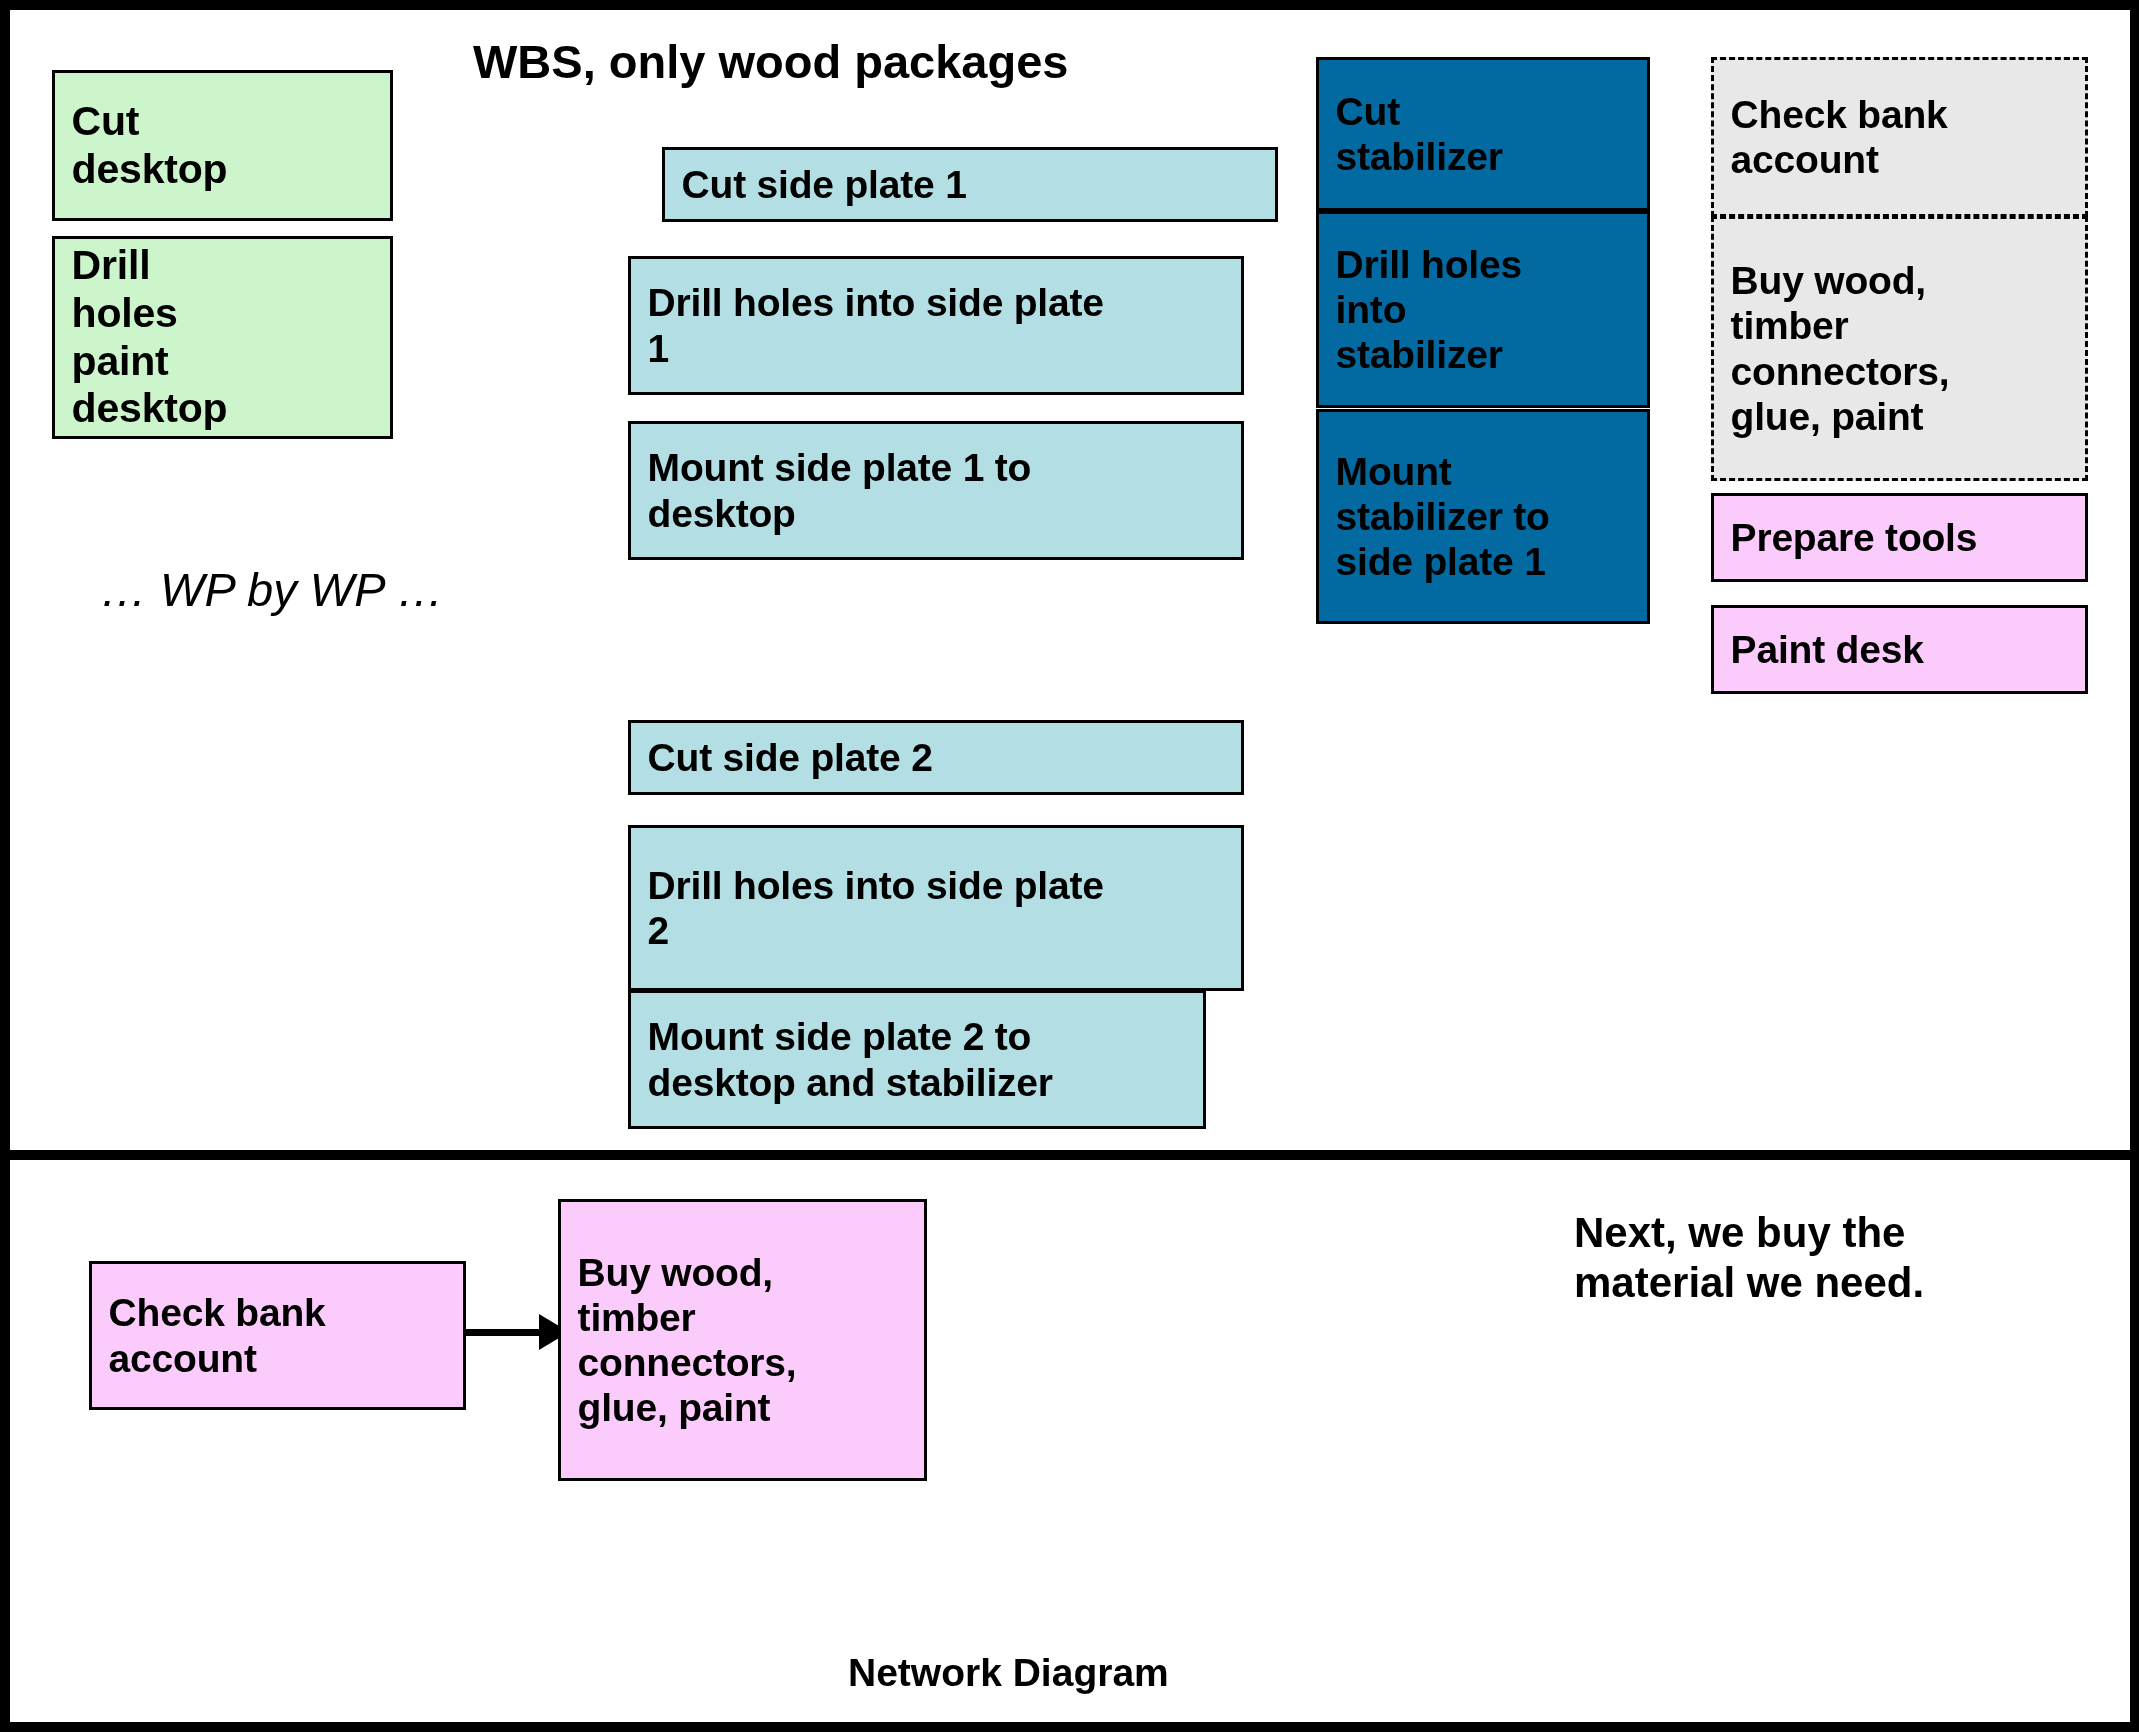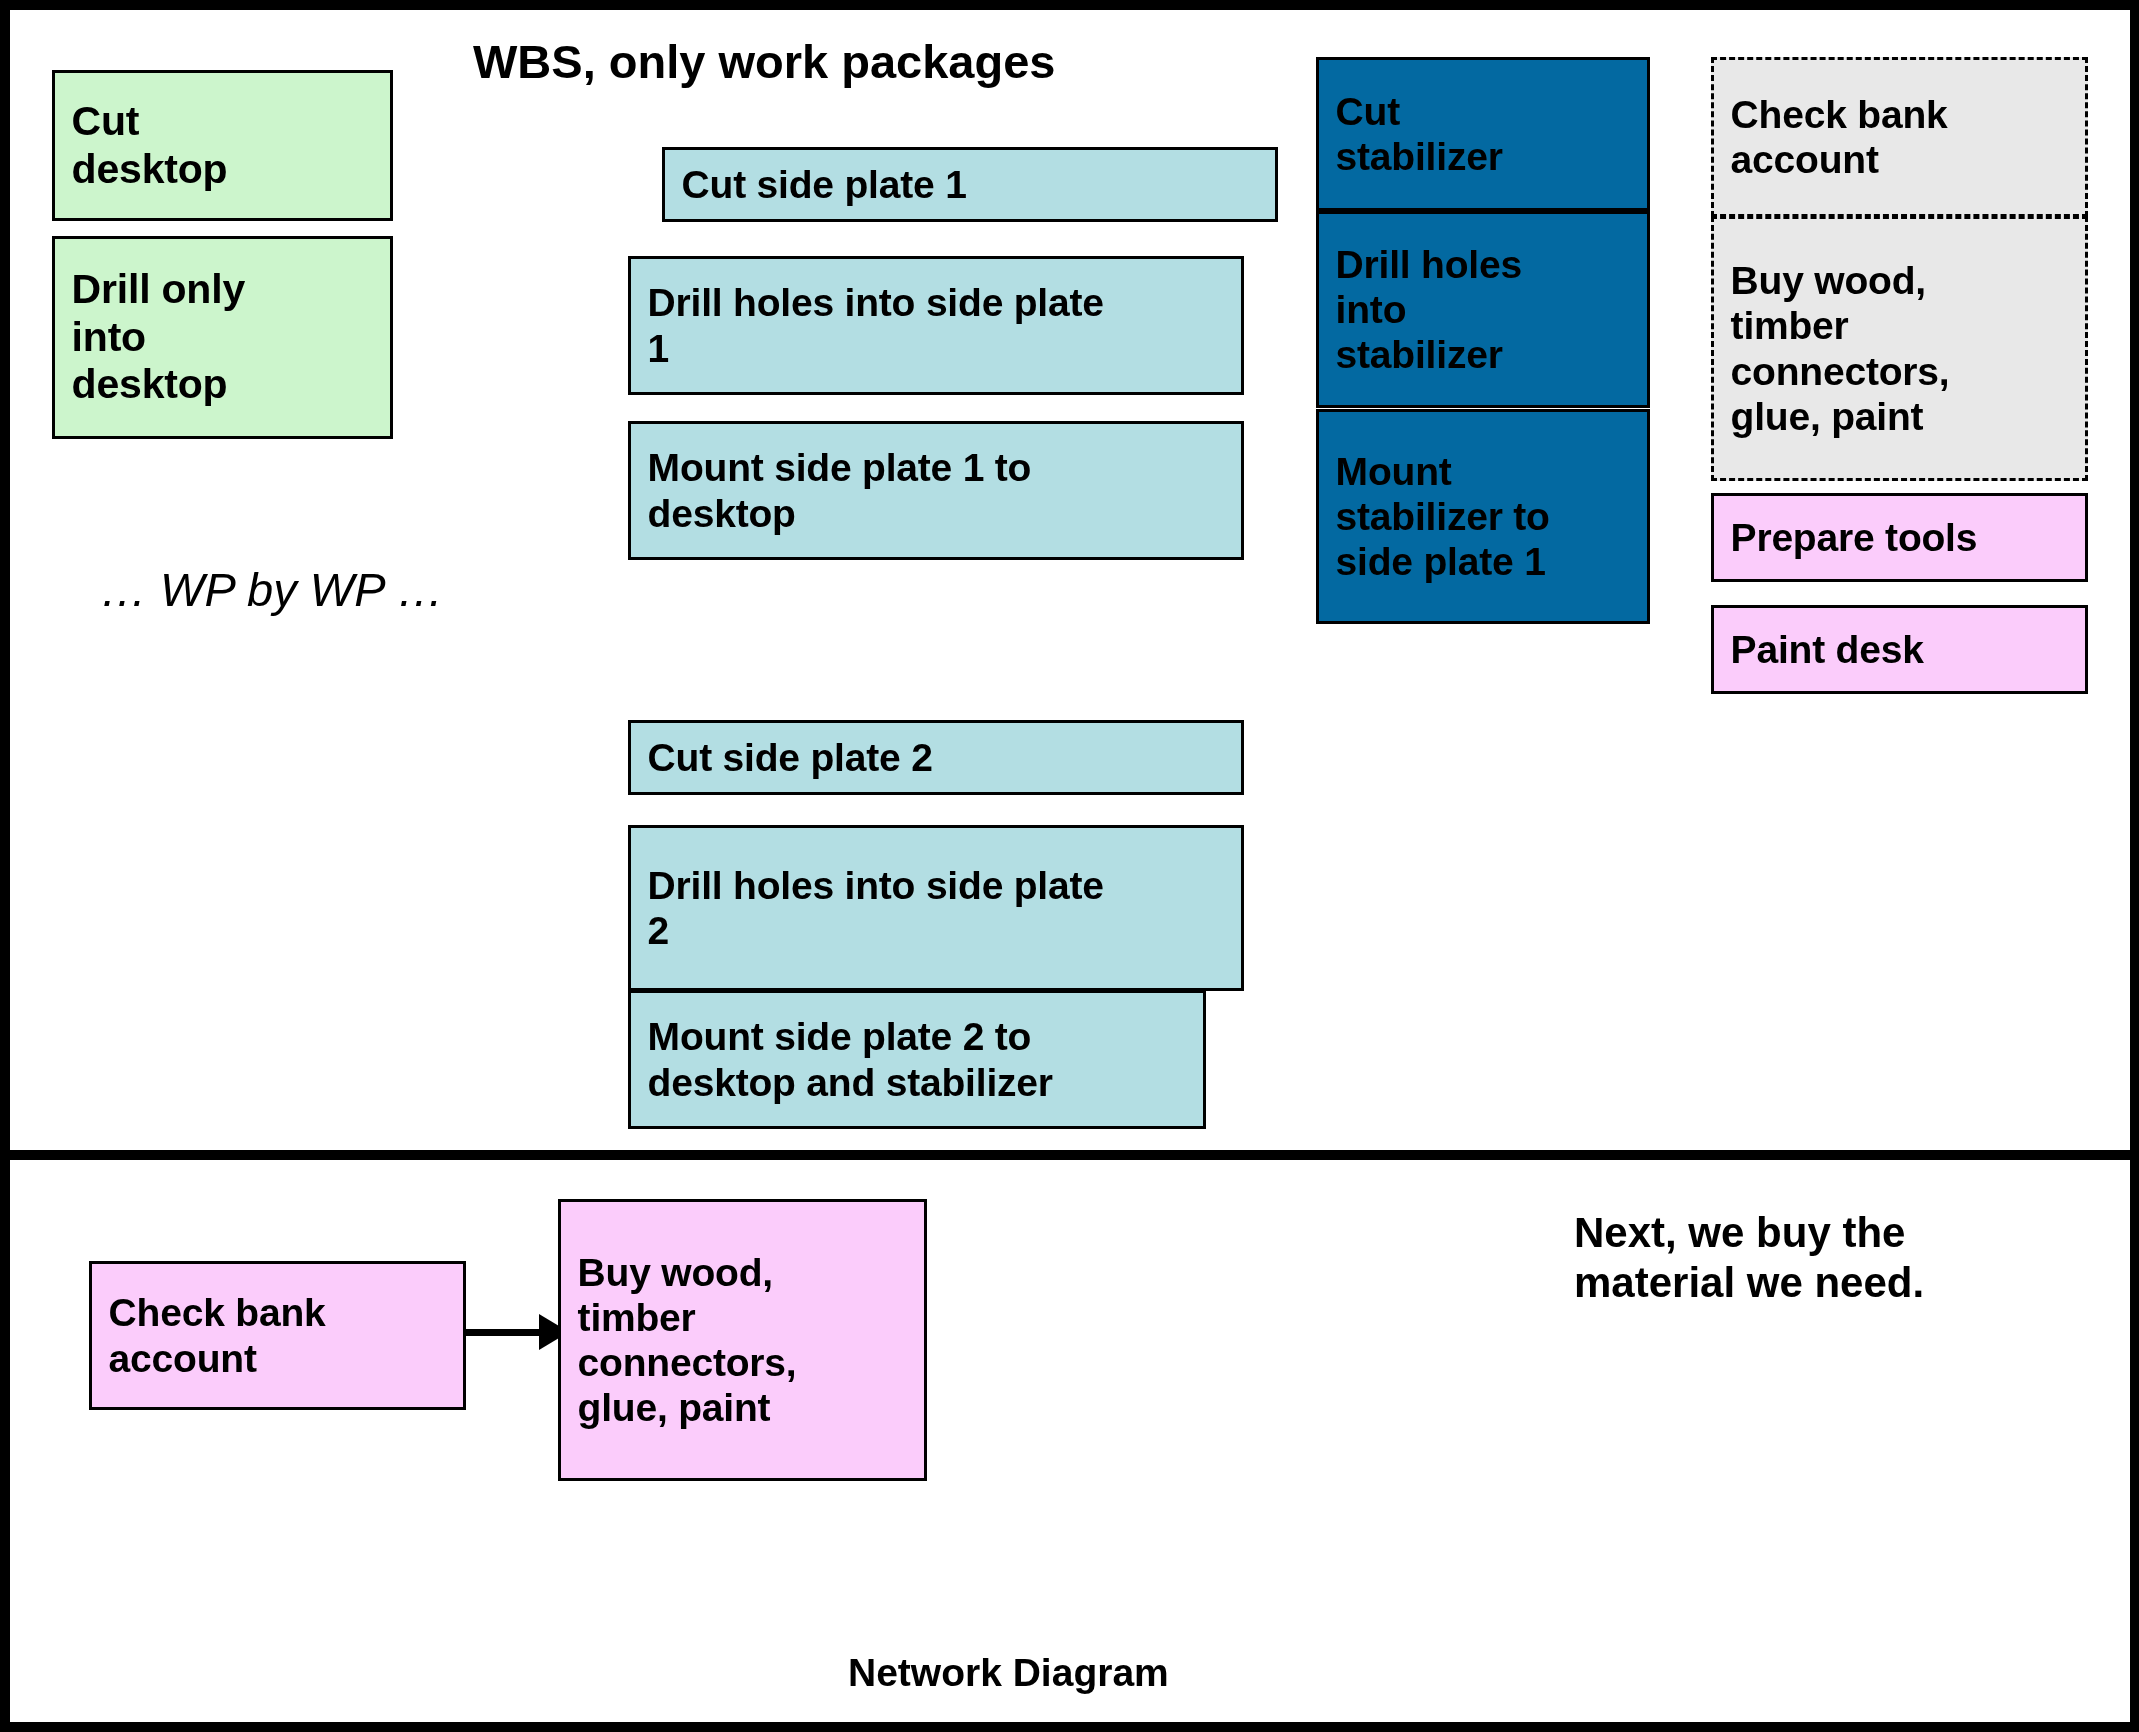--- a/index.html
+++ b/index.html
@@ -69,28 +69,28 @@
     border-left:30px solid #000;
   }
 </style>
 </head>
 <body>
 
 <div class="slide">
 
   <div>
 
-    <div class="free-text title-text" style="left:463px;top:24px;font-size:47px;">WBS, only work packages</div>
+    <div class="free-text title-text" style="left:463px;top:24px;font-size:47px;">WBS, only wood packages</div>
 
     <div class="node green" style="left:42px;top:60px;width:341px;height:151px;font-size:41px;">
       <span style="max-width:203px;">Cut desktop</span>
     </div>
 
     <div class="node green" style="left:42px;top:226px;width:341px;height:203px;font-size:41px;">
-      <span style="max-width:181px;">Drill only into desktop</span>
+      <span style="max-width:181px;">Drill holes paint desktop</span>
     </div>
 
     <div class="free-text italic-text" style="left:90px;top:552px;font-size:47px;">… WP by WP …</div>
 
     <div class="node blue" style="left:652px;top:137px;width:616px;height:75px;font-size:39px;">
       <span>Cut side plate 1</span>
     </div>
 
     <div class="node blue" style="left:618px;top:246px;width:616px;height:139px;font-size:39px;">
       <span style="max-width:467px;">Drill holes into side plate 1</span>

